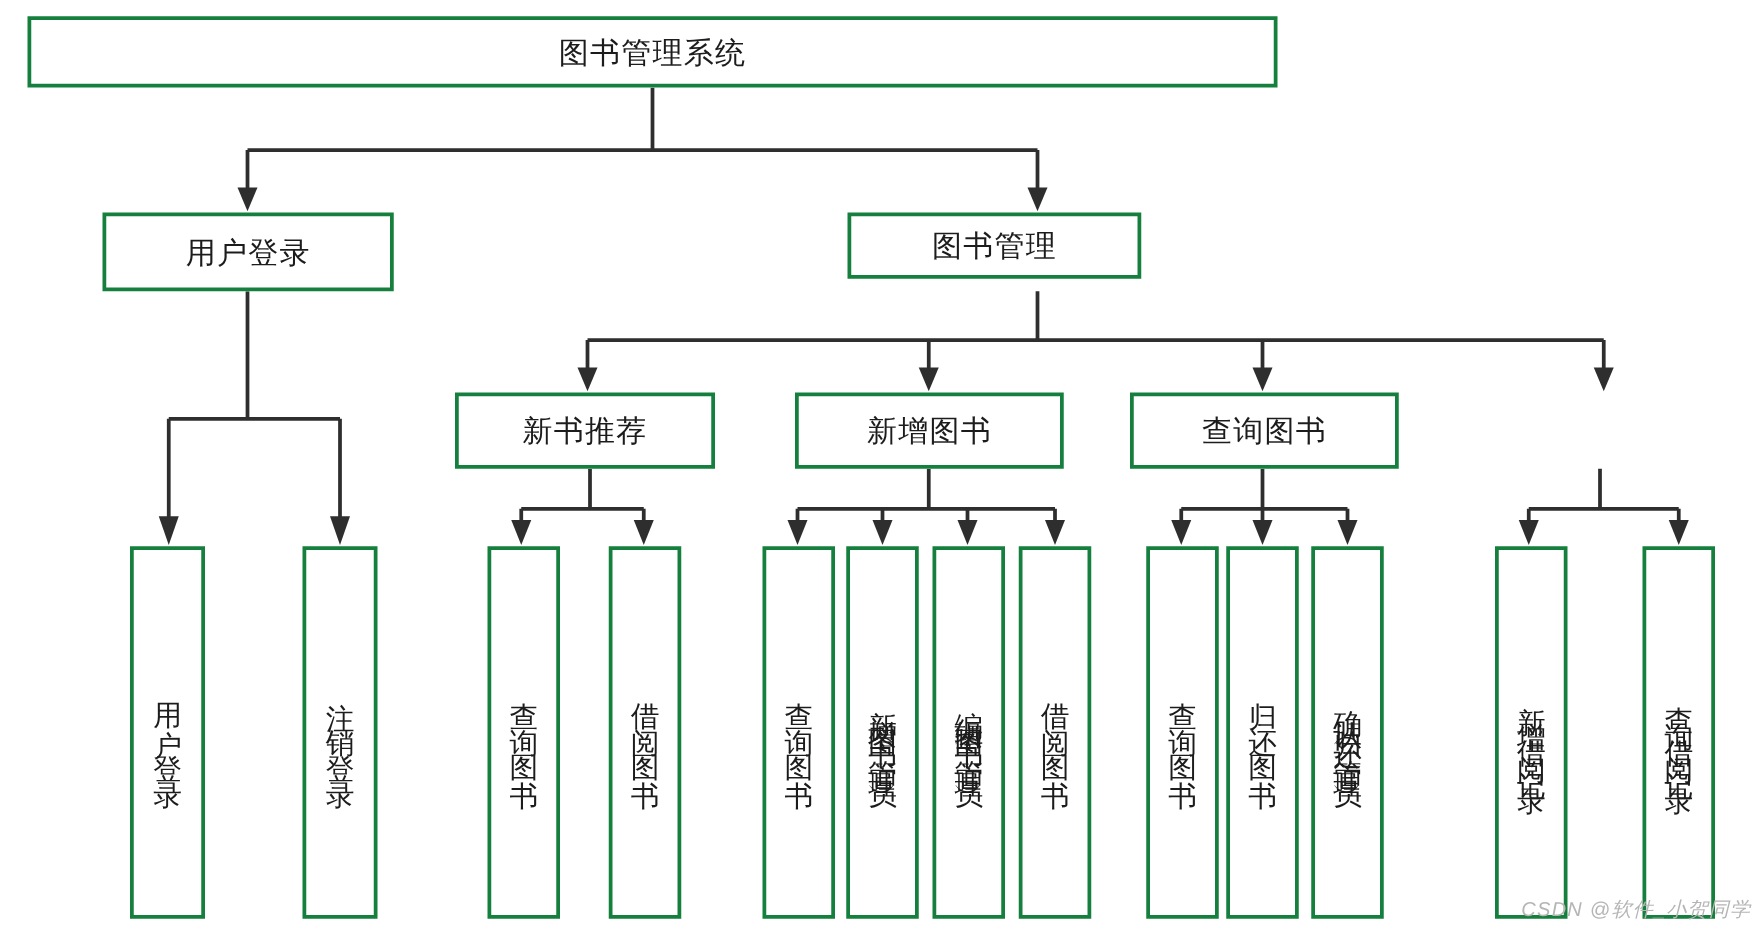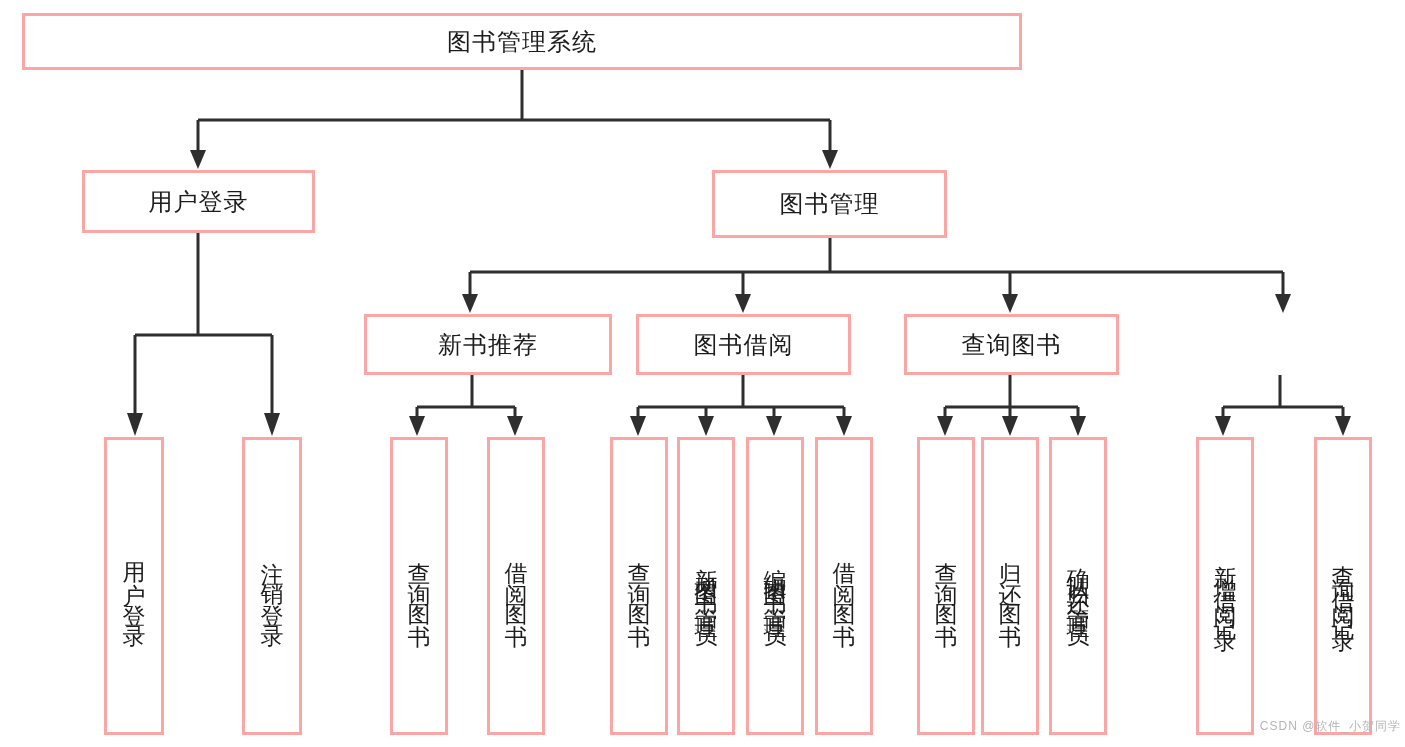--- a/index.html
+++ b/index.html
@@ -5,34 +5,34 @@
   html,body{margin:0;padding:0;background:#ffffff;}
   .stage{
     position:relative;width:1405px;height:747px;background:#ffffff;
     font-family:"Liberation Sans","DejaVu Sans",sans-serif;color:#1c1c1c;
     overflow:hidden;
   }
   svg.connectors{position:absolute;left:0;top:0;width:1405px;height:747px;}
   svg.connectors path{stroke:#2e2e2e;stroke-width:3;fill:none;}
   svg.connectors polygon{fill:#2e2e2e;stroke:none;}
   .box{
-    position:absolute;border:3px solid #fca5a5;background:#ffffff;
+    position:absolute;border:3px solid #15803d;background:#ffffff;
     box-sizing:border-box;display:flex;align-items:center;justify-content:center;
   }
   .hlabel{font-size:24px;letter-spacing:1px;white-space:nowrap;}
   .leaf span{
     writing-mode:vertical-rl;text-orientation:mixed;
     font-size:23px;line-height:1;display:inline-block;
   }
   .sp-wide  span{letter-spacing:21px;}
   .sp-med   span{letter-spacing:13px;}
   .sp-tight span{letter-spacing:8px;}
   .watermark{
     position:absolute;top:718px;right:4px;
-    font-size:12px;letter-spacing:1px;color:#b5b5b5;white-space:nowrap;
+    font-size:16px;letter-spacing:1px;color:#b5b5b5;white-space:nowrap;font-style:italic;
   }
 </style>
 </head>
 <body>
 
 <div class="stage">
 
   <svg class="connectors" viewBox="0 0 1405 747" xmlns="http://www.w3.org/2000/svg">
 
     <g>
@@ -79,24 +79,24 @@
     <g>
       <path d="M1280,375 V407 M1223,407 H1343 M1223,407 V418 M1343,407 V418"></path>
       <polygon points="1215,416 1231,416 1223,436"></polygon>
       <polygon points="1335,416 1351,416 1343,436"></polygon>
     </g>
   </svg>
 
   <div class="box hlabel" style="left:22px;top:13px;width:1000px;height:57px;">图书管理系统</div>
 
   <div class="box hlabel" style="left:82px;top:170px;width:233px;height:63px;">用户登录</div>
-  <div class="box hlabel" style="left:712px;top:170px;width:235px;height:68px;">图书管理</div>
+  <div class="box hlabel" style="left:678px;top:170px;width:235px;height:53px;">图书管理</div>
 
-  <div class="box hlabel" style="left:364px;top:314px;width:248px;height:61px;">新书推荐</div>
-  <div class="box hlabel" style="left:636px;top:314px;width:215px;height:61px;">图书借阅</div>
+  <div class="box hlabel" style="left:364px;top:314px;width:208px;height:61px;">新书推荐</div>
+  <div class="box hlabel" style="left:636px;top:314px;width:215px;height:61px;">新增图书</div>
   <div class="box hlabel" style="left:904px;top:314px;width:215px;height:61px;">查询图书</div>
 
   <div class="box leaf sp-wide" style="left:104px;top:437px;width:60px;height:298px;">
     <span>用户登录</span>
     </div>
   <div class="box leaf sp-wide" style="left:242px;top:437px;width:60px;height:298px;">
     <span>注销登录</span>
     </div>
 
   <div class="box leaf sp-wide" style="left:390px;top:437px;width:58px;height:298px;">

